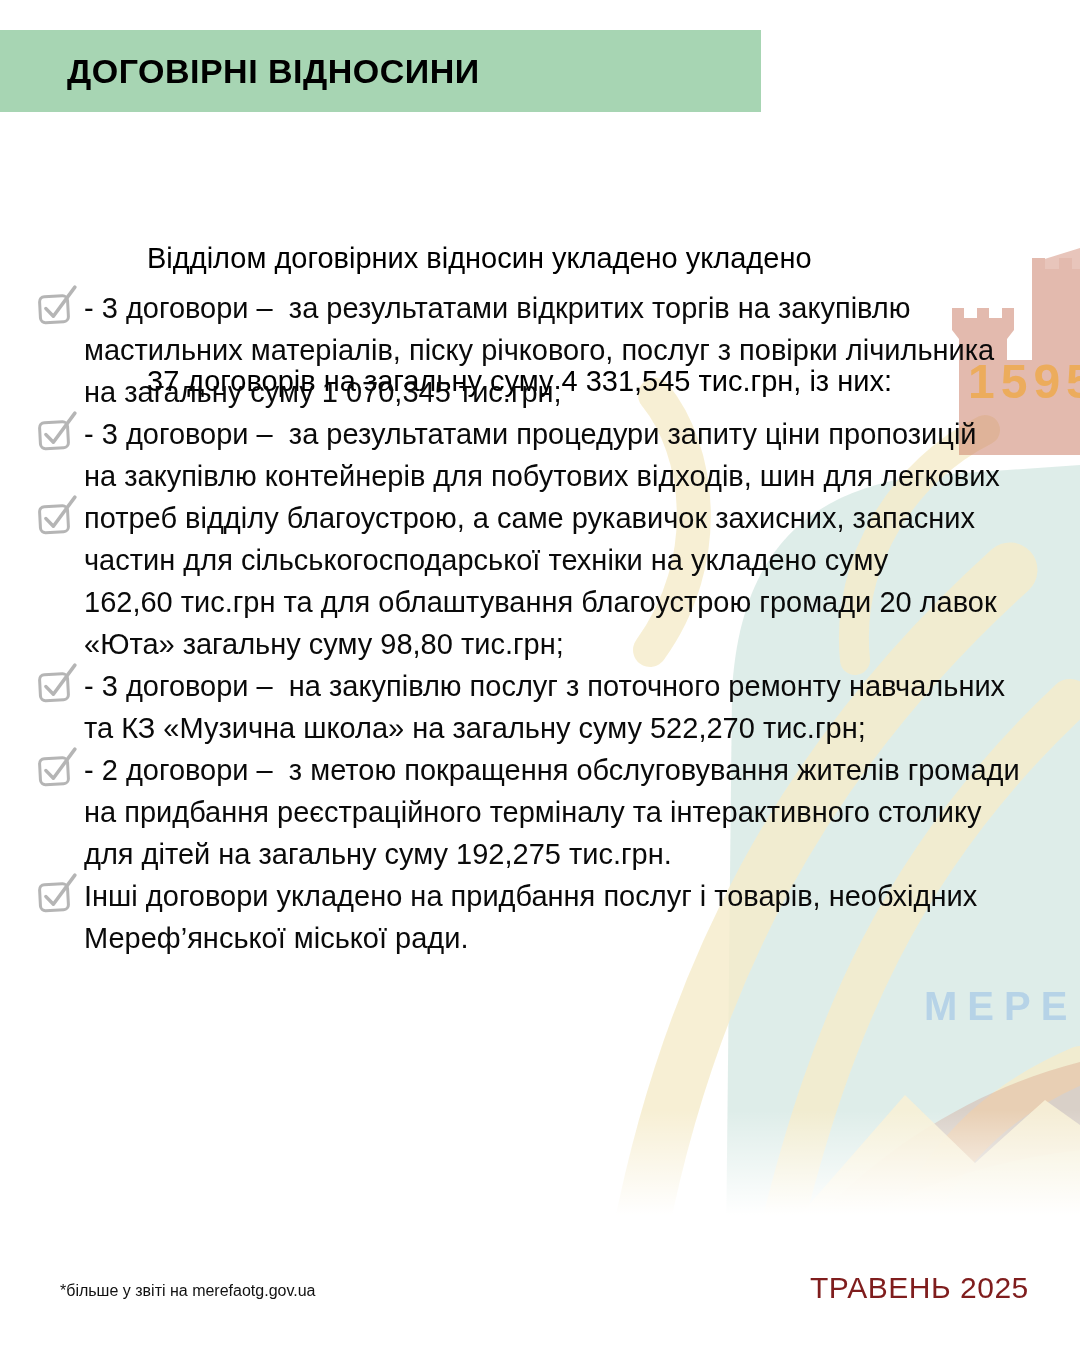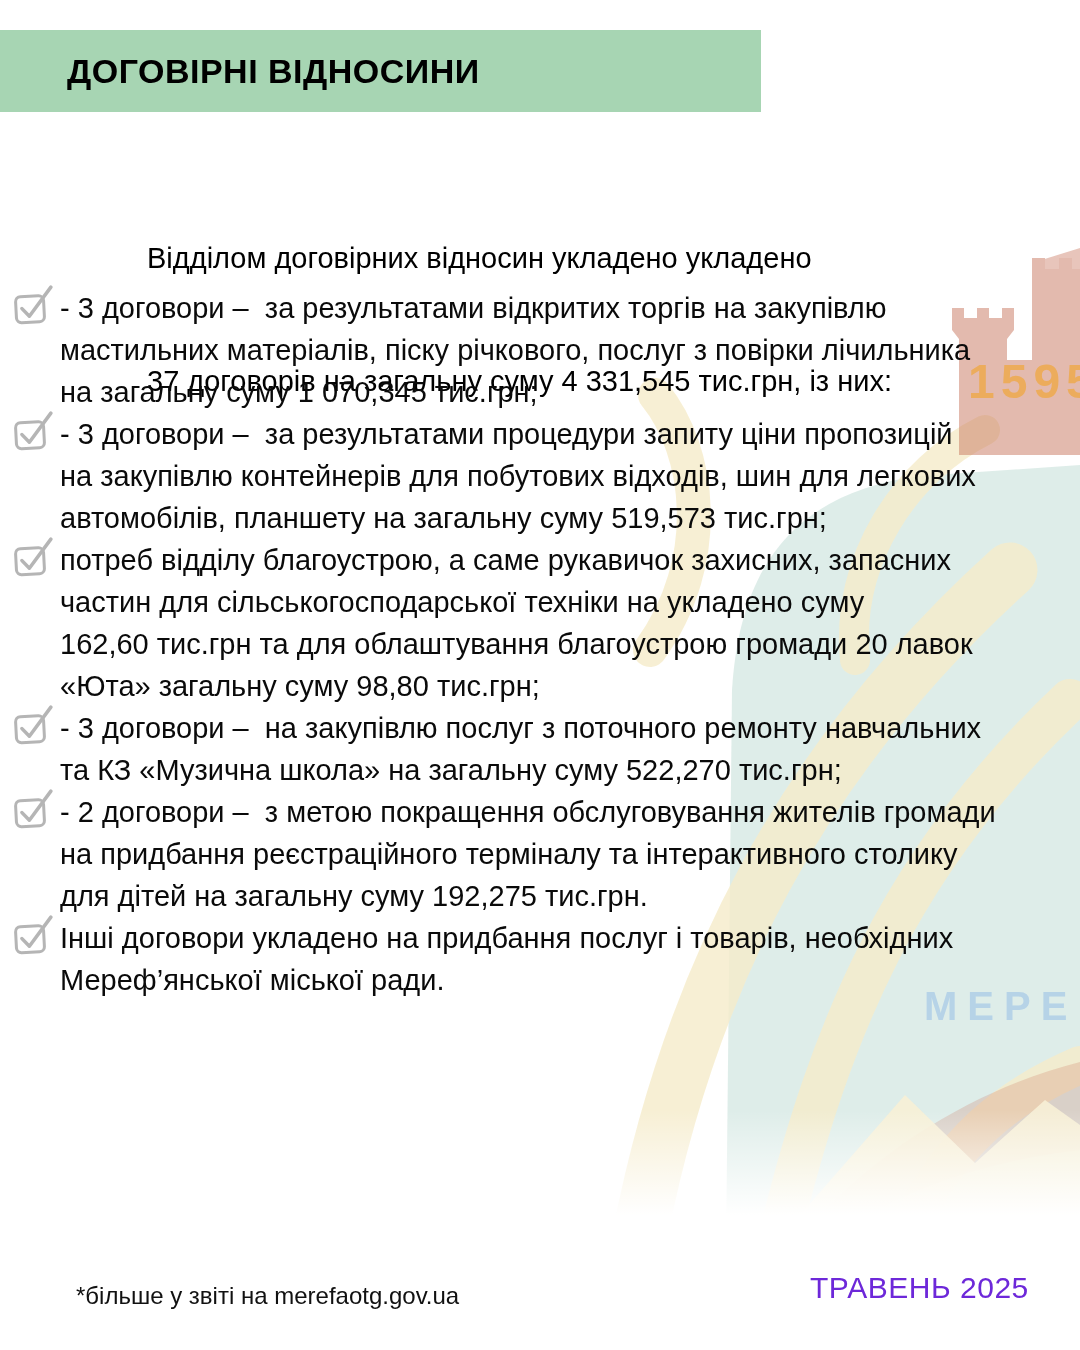--- a/index.html
+++ b/index.html
@@ -17,28 +17,28 @@
     letter-spacing:0.5px;white-space:nowrap;
   }
   .intro{
     position:absolute;left:147px;top:156px;z-index:2;
     font-size:29px;font-weight:normal;line-height:41px;white-space:pre-wrap;
   }
   .bullets{
     position:absolute;left:0;top:287px;width:1066px;z-index:2;
     font-size:29px;line-height:42px;color:#0a0a0a;
   }
-  .bullet{position:relative;padding-left:60px;}
+  .bullet{position:relative;padding-left:60px;margin-left:24px;}
   .bullet .check{position:absolute;left:13px;top:-2px;width:42px;height:40px;}
   .bullet .line{white-space:pre-wrap;}
   .footer-note{
-    position:absolute;left:76px;top:1282px;font-size:24px;z-index:2;color:#111;
+    position:absolute;left:60px;top:1282px;font-size:16px;z-index:2;color:#111;
   }
   .footer-period{
-    position:absolute;left:810px;top:1271px;font-size:30px;z-index:2;color:#6d28d9;
+    position:absolute;left:810px;top:1271px;font-size:30px;z-index:2;color:#7f1d1d;
     letter-spacing:0.5px;
   }
 </style>
 </head>
 <body>
 
 <div class="page">
 
   <svg class="watermark" width="1080" height="1350" viewBox="0 0 1080 1350" aria-hidden="true">
 
@@ -105,21 +105,20 @@
       <svg viewBox="0 0 42 40" width="42" height="40">
         <g transform="rotate(-3 21 24)">
           <rect x="3" y="11" width="28" height="26" rx="5" fill="none" stroke="#b5b5b5" stroke-width="3"></rect>
           <path d="M9 23 l7 8 L39 3" fill="none" stroke="#b5b5b5" stroke-width="3.5" stroke-linecap="round" stroke-linejoin="round"></path>
         </g>
       </svg>
     </span>
     <div class="bullet-lines">
           <div class="line">- 3 договори –  за результатами процедури запиту ціни пропозицій</div>
           <div class="line">на закупівлю контейнерів для побутових відходів, шин для легкових</div>
-          <div class="line">автомобілів, планшету на загальну суму 519,573 тис.грн;</div>
         </div>
   </div>
 
   <div class="bullet">
     <span class="check">
       <svg viewBox="0 0 42 40" width="42" height="40">
         <g transform="rotate(-3 21 24)">
           <rect x="3" y="11" width="28" height="26" rx="5" fill="none" stroke="#b5b5b5" stroke-width="3"></rect>
           <path d="M9 23 l7 8 L39 3" fill="none" stroke="#b5b5b5" stroke-width="3.5" stroke-linecap="round" stroke-linejoin="round"></path>
         </g>

